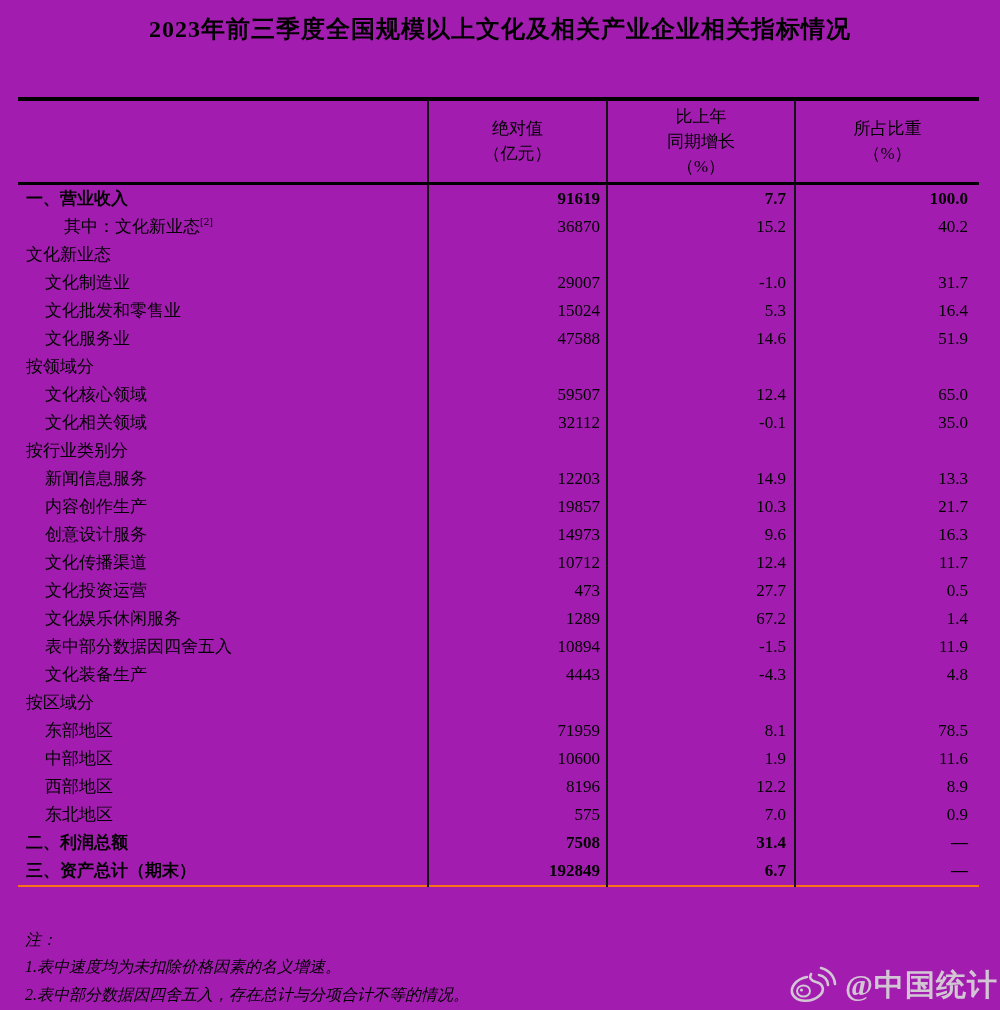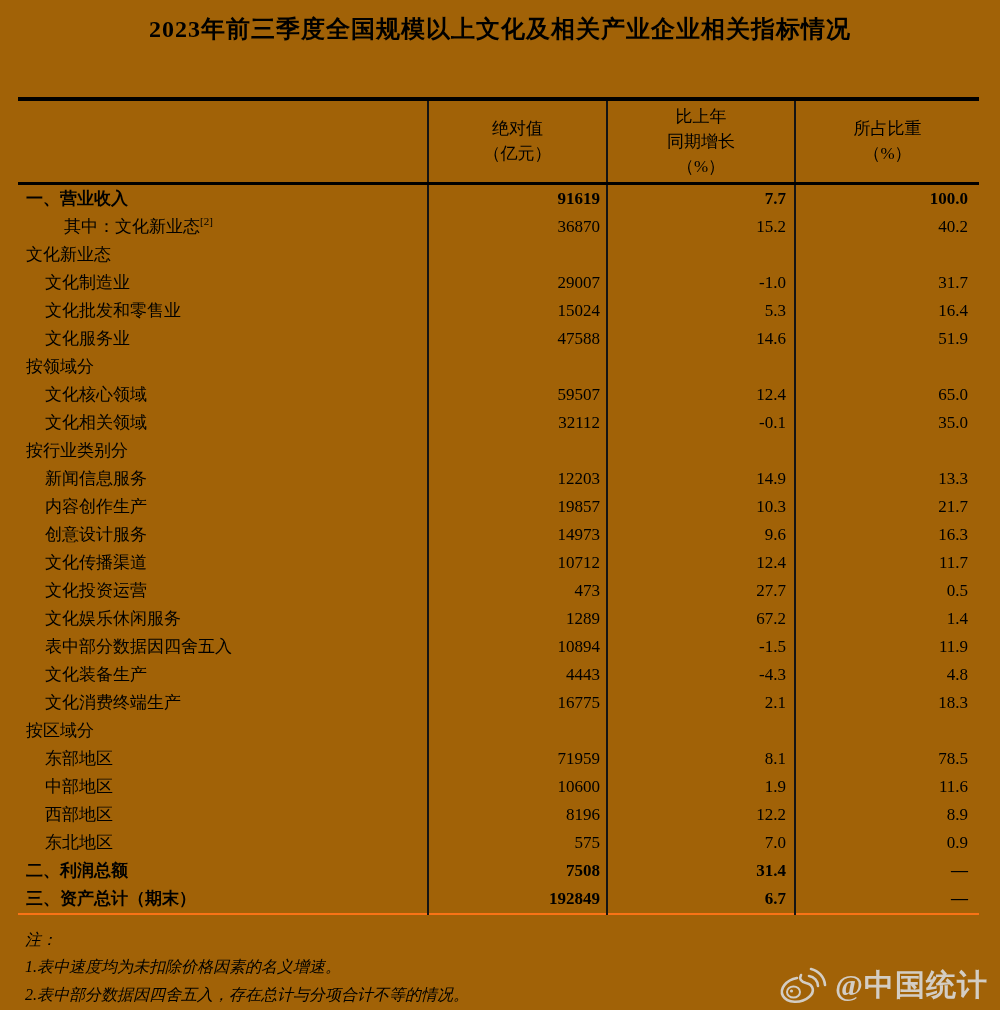--- a/index.html
+++ b/index.html
@@ -1,20 +1,20 @@
 <!DOCTYPE html>
 <html><head>
 <meta charset="utf-8">
 <style>
   * { margin:0; padding:0; box-sizing:border-box; }
   html,body { background:#ffffff; }
   .page {
     position:relative;
     width:1000px; height:1010px;
-    background:#a16207;
+    background:#a21caf;
     overflow:hidden;
     font-family:"Liberation Serif","DejaVu Serif",serif;
     color:#000;
   }
   .page-title {
     margin-top:13px;
     text-align:center;
     font-size:24px;
     font-weight:bold;
     letter-spacing:1px;
@@ -60,23 +60,23 @@
   .notes {
     position:absolute;
     left:25px; top:927px;
     font-style:italic;
     font-size:16px;
   }
   .notes .note-line { line-height:28px; }
   .notes .note-head { line-height:26px; font-size:16px; }
   .watermark {
     position:absolute;
-    right:12px; bottom:4px;
+    right:2px; bottom:4px;
     display:flex;
-    align-items:flex-end;
+    align-items:flex-start;
     gap:7px;
     font-weight:bold;
     font-size:30px;
     letter-spacing:1px;
     opacity:0.9;
   }
 </style>
 </head>
 <body>
 
@@ -212,26 +212,20 @@
           <td class="num vline pr-growth">-1.5</td>
           <td class="num vline pr-share">11.9</td>
         </tr>
         <tr>
           <td class="label ind1">文化装备生产</td>
           <td class="num vline pr-abs">4443</td>
           <td class="num vline pr-growth">-4.3</td>
           <td class="num vline pr-share">4.8</td>
         </tr>
         <tr>
-          <td class="label ind1">文化消费终端生产</td>
-          <td class="num vline pr-abs">16775</td>
-          <td class="num vline pr-growth">2.1</td>
-          <td class="num vline pr-share">18.3</td>
-        </tr>
-        <tr>
           <td class="label ind0">按区域分</td>
           <td class="num vline pr-abs"></td>
           <td class="num vline pr-growth"></td>
           <td class="num vline pr-share"></td>
         </tr>
         <tr>
           <td class="label ind1">东部地区</td>
           <td class="num vline pr-abs">71959</td>
           <td class="num vline pr-growth">8.1</td>
           <td class="num vline pr-share">78.5</td>

